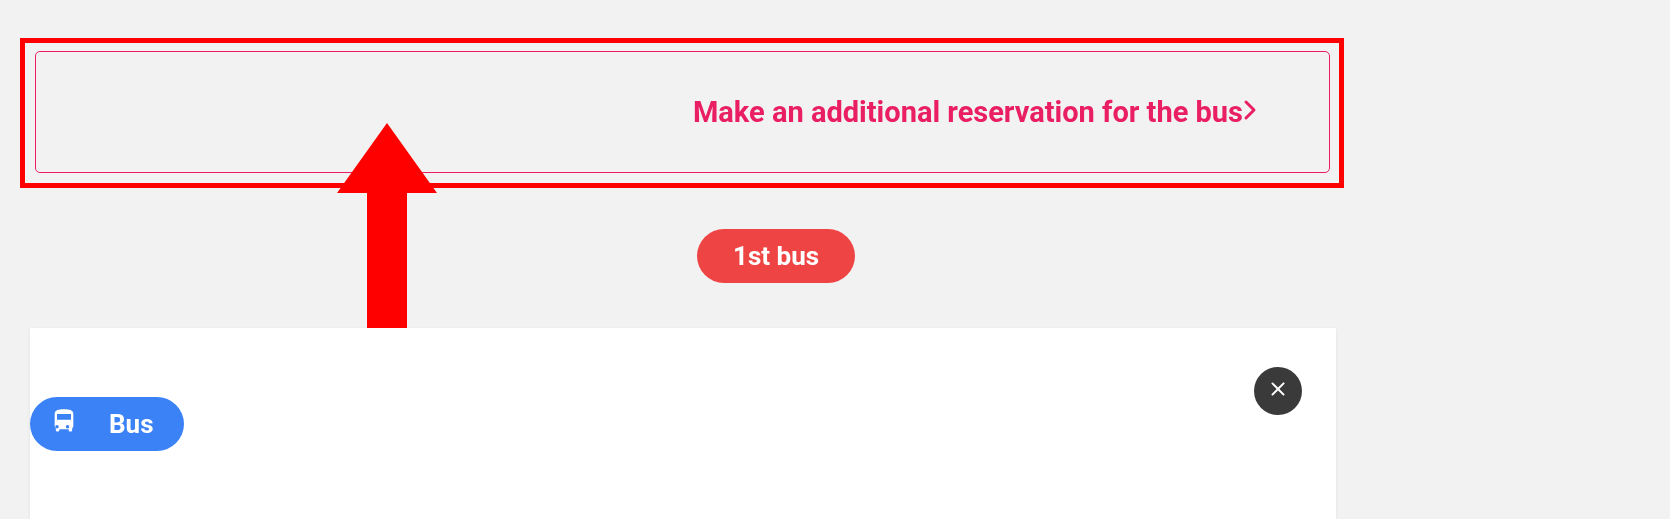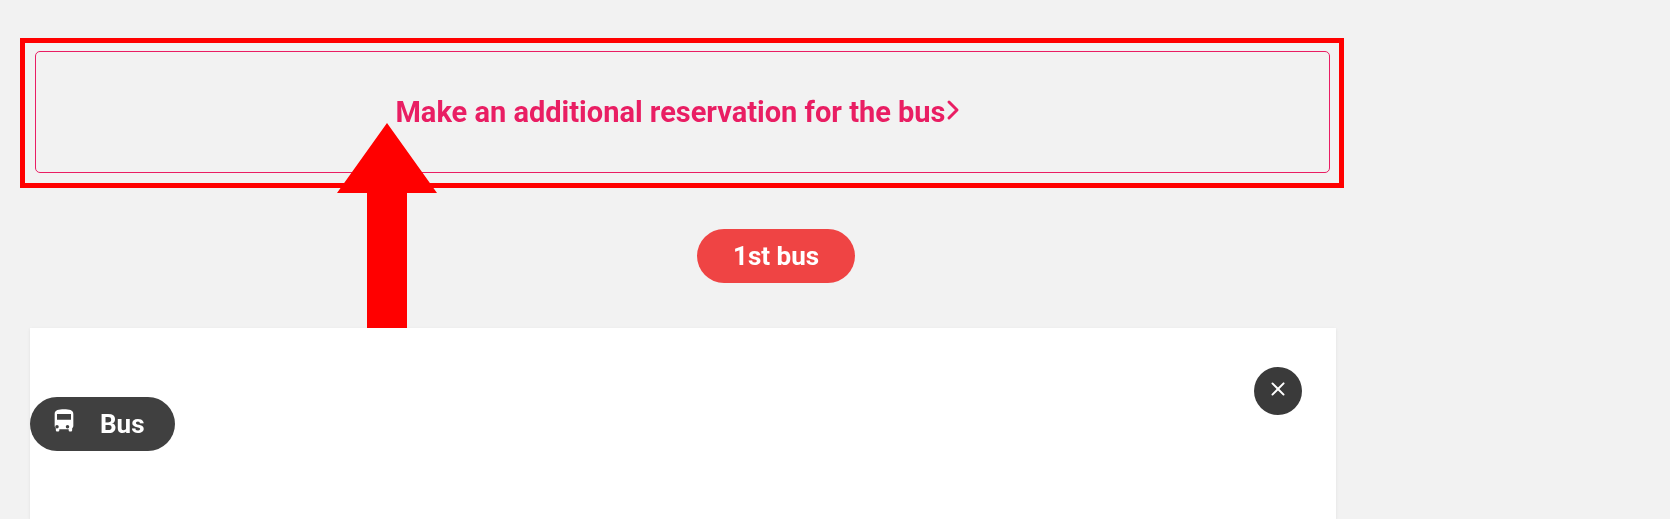--- a/index.html
+++ b/index.html
@@ -26,21 +26,21 @@
     .reservation-banner {
       position: absolute;
       left: 35px;
       top: 51px;
       width: 1295px;
       height: 122px;
       border: 1px solid #e91e63;
       border-radius: 5px;
       display: flex;
       align-items: center;
-      justify-content: center;
+      justify-content: flex-end;
       padding-left: 62px;
       padding-right: 72px;
       cursor: pointer;
     }
     .reservation-text {
       color: #e91e63;
       font-size: 29px;
       font-weight: 700;
     }
     .chevron-right {
@@ -69,29 +69,29 @@
       top: 328px;
       width: 1306px;
       height: 191px;
       background: #ffffff;
       box-shadow: 0 1px 3px rgba(0,0,0,0.08);
     }
     .bus-tag {
       position: absolute;
       left: 30px;
       top: 397px;
-      background: #404040;
+      background: #3b82f6;
       color: #ffffff;
       font-size: 26px;
       font-weight: 700;
       padding: 10px 30px 10px 20px;
       border-radius: 999px;
       display: flex;
       align-items: center;
-      gap: 22px;
+      gap: 31px;
     }
     .close-btn {
       position: absolute;
       left: 1254px;
       top: 367px;
       width: 48px;
       height: 48px;
       background: #3a3a3a;
       border-radius: 50%;
       display: flex;

